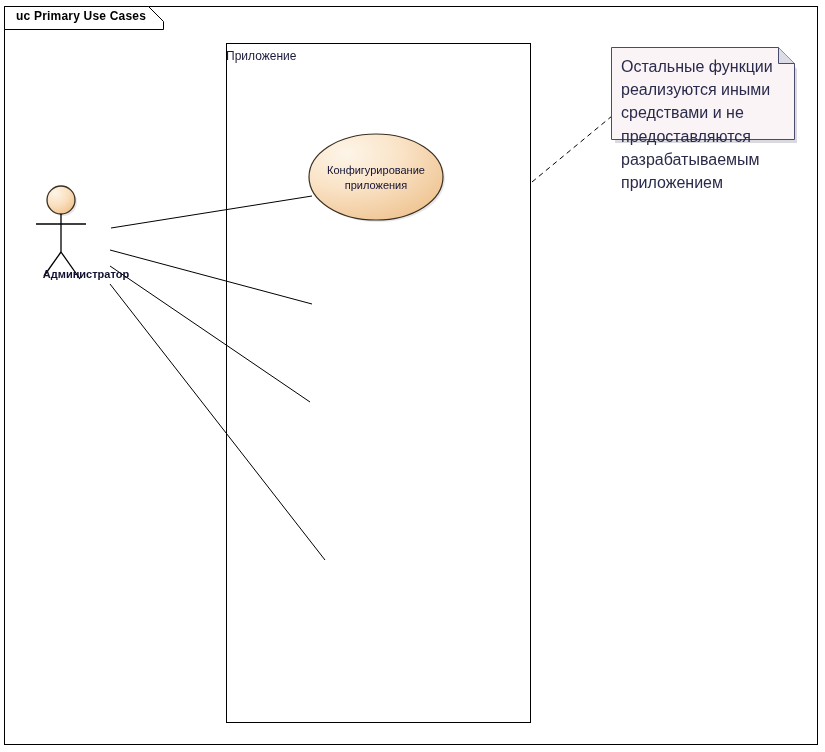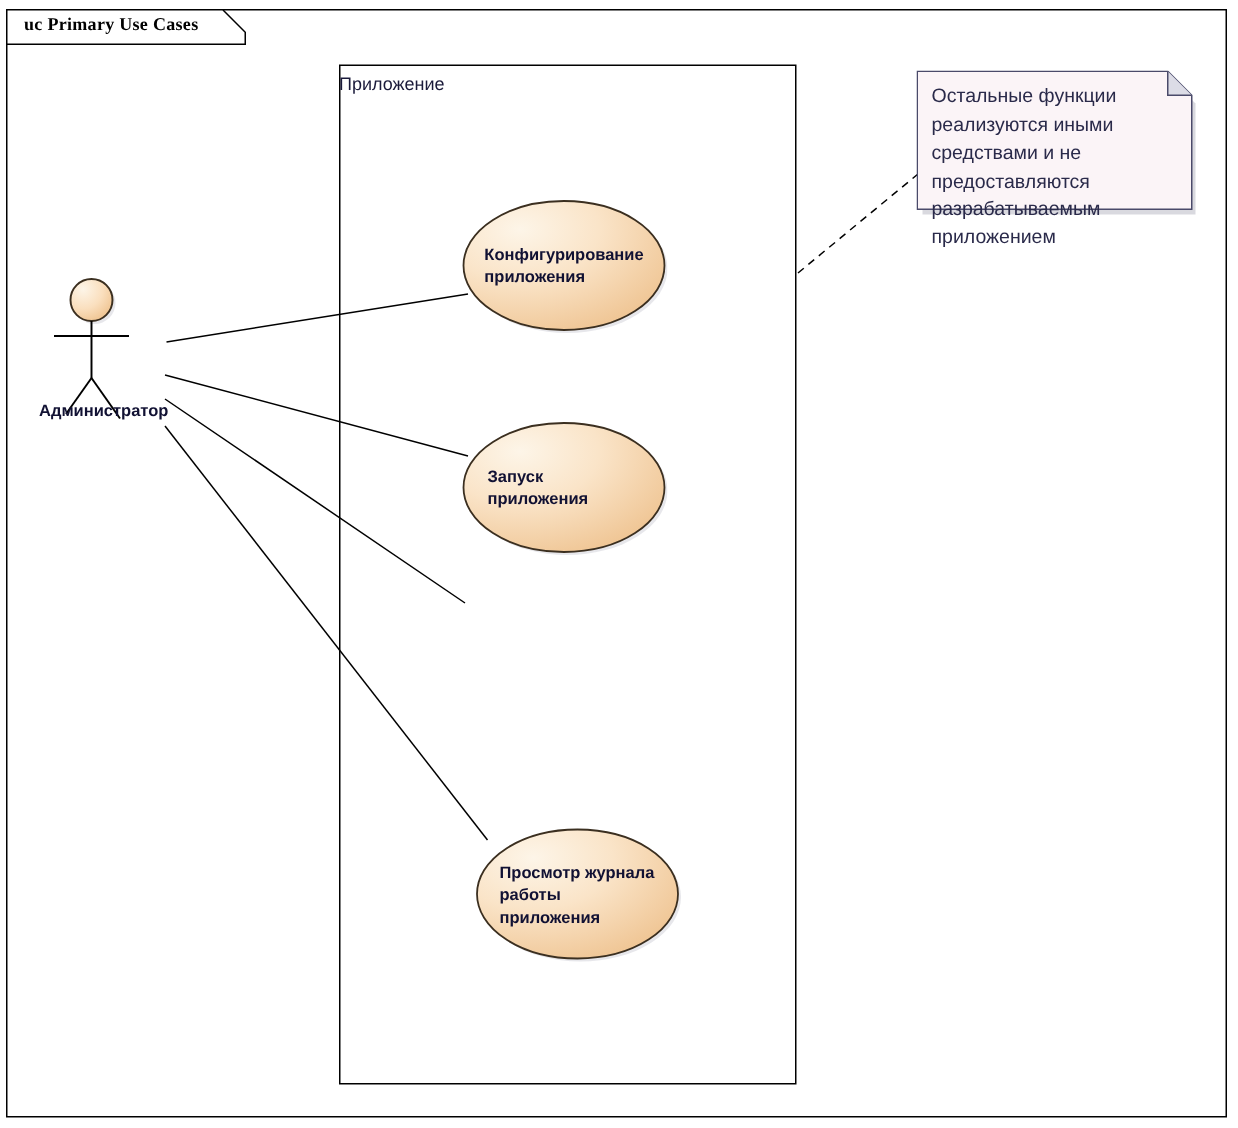--- a/index.html
+++ b/index.html
@@ -45,21 +45,20 @@
 
   .frame-title {
     position: absolute;
     left: 16px;
     top: 9px;
     font-size: 12px;
     font-weight: bold;
     color: #000000;
     letter-spacing: 0.2px;
     white-space: nowrap;
-    font-family: Liberation Serif, serif;
   }
 
   
   .boundary {
     position: absolute;
     left: 226px;
     top: 43px;
     width: 305px;
     height: 680px;
     border: 1px solid #000000;
@@ -94,65 +93,65 @@
     top: 180px;
     width: 120px;
     height: 105px;
   }
   .actor svg { display: block; }
   .actor-label {
     position: absolute;
     left: 0px;
     top: 88px;
     width: 120px;
-    text-align: left;
+    text-align: center;
     font-size: 11px;
     font-weight: bold;
     color: #111133;
     white-space: nowrap;
   }
 
   
   .usecase {
     position: absolute;
   }
   .usecase svg { display: block; }
   .usecase-label {
     position: absolute;
     left: 0;
     top: 0;
     width: 100%;
     height: 100%;
     display: flex;
     align-items: center;
     justify-content: center;
-    text-align: left;
+    text-align: center;
     font-size: 11px;
-    font-weight: bold;
+    font-weight: normal;
     color: #111133;
     line-height: 1.35;
     padding: 0 18px;
     box-sizing: border-box;
   }
 
   
   .note {
     position: absolute;
     left: 611px;
     top: 47px;
     width: 184px;
     height: 92px;
   }
   .note svg { display: block; }
   .note-text {
     position: absolute;
     left: 10px;
     top: 8px;
     width: 166px;
-    font-size: 13px;
+    font-size: 16px;
     color: #2a2a4a;
     line-height: 1.45;
   }
 </style>
 </head>
 <body>
 
 <div id="canvas">
 
   <div class="uml-frame"></div>
@@ -209,36 +208,22 @@
   </div>
 
   <div class="usecase" style="left:307px; top:133px; width:138px; height:90px;">
     <svg width="138" height="90" viewBox="0 0 138 90">
       <ellipse cx="71" cy="46" rx="67" ry="43" fill="#c9c9d2" opacity="0.45"></ellipse>
       <ellipse cx="69" cy="44" rx="67" ry="43" fill="url(#ucGrad)" stroke="#3b2f20" stroke-width="1.2"></ellipse>
     </svg>
     <div class="usecase-label">Конфигурирование приложения</div>
   </div>
 
-  <div class="usecase" style="left:307px; top:281px; width:138px; height:90px;">
-    <svg width="138" height="90" viewBox="0 0 138 90">
-      <ellipse cx="71" cy="46" rx="67" ry="43" fill="#c9c9d2" opacity="0.45"></ellipse>
-      <ellipse cx="69" cy="44" rx="67" ry="43" fill="url(#ucGrad)" stroke="#3b2f20" stroke-width="1.2"></ellipse>
-    </svg>
-    <div class="usecase-label">Запуск приложения</div>
-  </div>
-
-
-  <div class="usecase" style="left:315px; top:552px; width:140px; height:91px;">
-    <svg width="140" height="91" viewBox="0 0 140 91">
-      <ellipse cx="72" cy="46" rx="67" ry="43" fill="#c9c9d2" opacity="0.45"></ellipse>
-      <ellipse cx="70" cy="44" rx="67" ry="43" fill="url(#ucGrad)" stroke="#3b2f20" stroke-width="1.2"></ellipse>
-    </svg>
-    <div class="usecase-label">Просмотр журнала работы приложения</div>
-  </div>
+
+
 
   <div class="note">
     <svg width="190" height="98" viewBox="0 0 190 98">
 
       <path d="M4,4 L168,4 L186,22 L186,96 L4,96 Z" fill="#b9b9c4" opacity="0.55"></path>
 
       <path d="M0.5,0.5 L167.5,0.5 L183.5,16.5 L183.5,92.5 L0.5,92.5 Z" fill="#fbf4f7" stroke="#4a4a6a" stroke-width="1"></path>
       <path d="M167.5,0.5 L167.5,16.5 L183.5,16.5" fill="#dcdce6" stroke="#4a4a6a" stroke-width="1"></path>
     </svg>
     <div class="note-text">Остальные функции реализуются иными средствами и не предоставляются разрабатываемым приложением</div>

